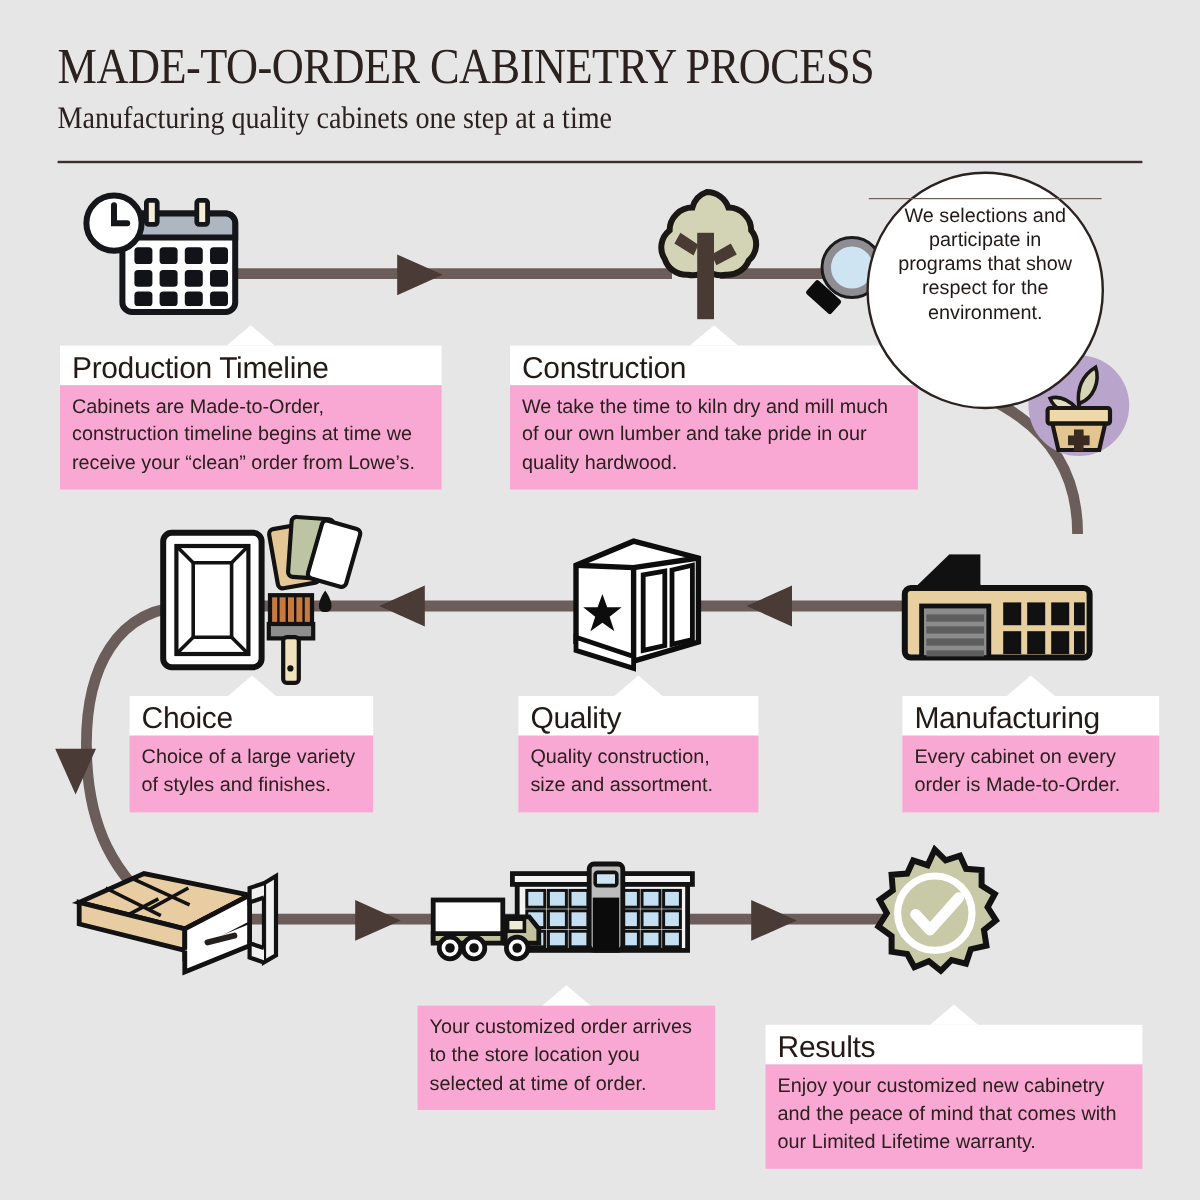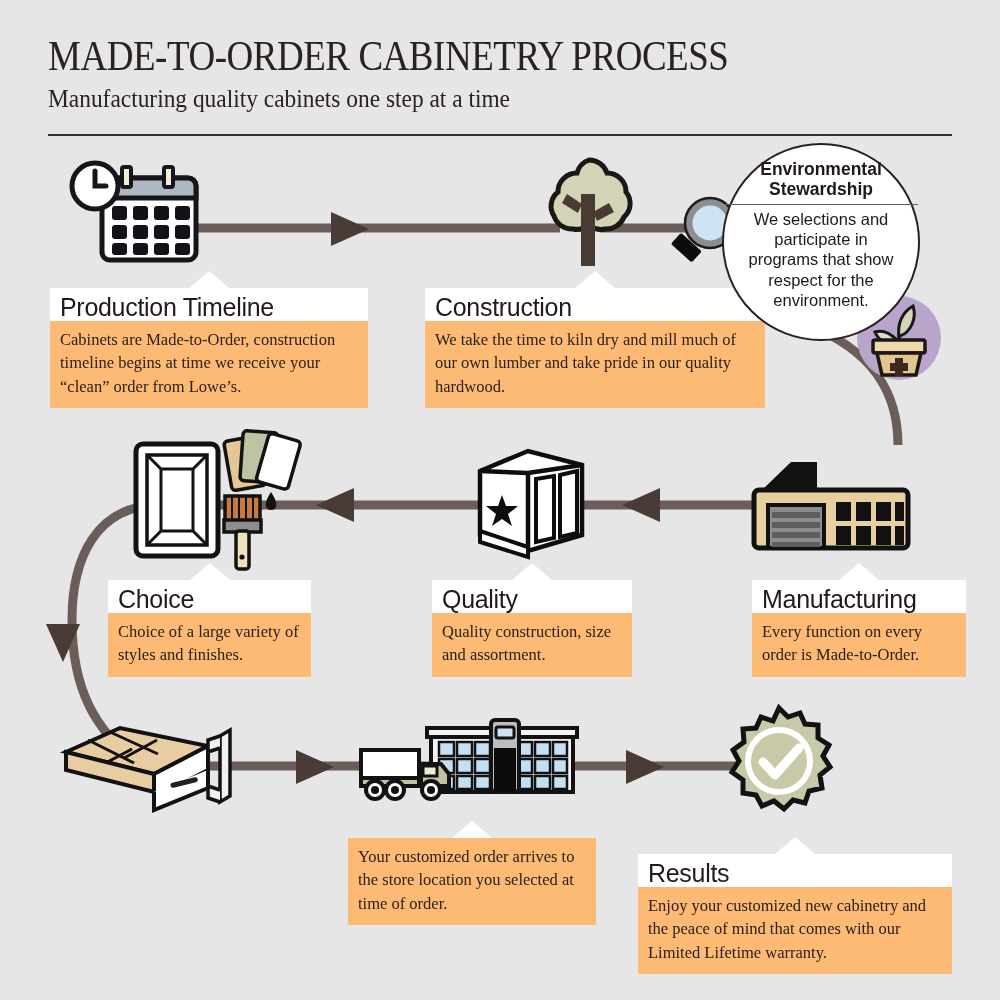--- a/index.html
+++ b/index.html
@@ -54,26 +54,25 @@
     background:#ffffff;
     color:#231a18;
     font-size:25px;
     font-weight:400;
     letter-spacing:-0.3px;
     padding:5px 10px 0 10px;
     line-height:1.12;
     white-space:nowrap;
   }
   .card .body{
-    background:#fdba74;
+    background:#f9a8d4;
     color:#2a201e;
     font-size:16.5px;
     line-height:1.42;
     padding:7px 10px 10px 10px;
-    font-family:Liberation Serif, serif;
   }
 
   
   .bubble{
     position:absolute;left:722px;top:143px;width:198px;height:198px;
     border-radius:50%;
     background:#ffffff;
     border:2px solid #2b2220;
     box-sizing:border-box;
     z-index:6;
@@ -289,41 +288,40 @@
     <circle cx="76" cy="78" r="4" fill="#121212"></circle>
   </svg>
 
   <svg class="icon" style="left:722px;top:704px;" width="114" height="114" viewBox="0 0 114 114">
     <path d="M57 4 l9 9 l12 -4 l5 11 l13 1 l0 13 l11 7 l-6 11 l7 11 l-10 8 l2 13 l-13 3 l-4 12 l-12 -3 l-9 9 l-10 -8 l-12 5 l-6 -11 l-13 -2 l0 -13 l-11 -8 l7 -11 l-6 -11 l11 -8 l-1 -13 l13 -1 l5 -11 l12 4 z" fill="#c8c9a7" stroke="#121212" stroke-width="5"></path>
     <circle cx="57" cy="57" r="31" fill="none" stroke="#ffffff" stroke-width="6"></circle>
     <path d="M41 58 l12 13 l24 -27" fill="none" stroke="#ffffff" stroke-width="9" stroke-linecap="round" stroke-linejoin="round"></path>
   </svg>
 
   <div class="bubble">
-    <div class="btitle">Environmental Stewardship</div>
     <div class="bdiv"></div>
     <div class="btxt">We selections and participate in programs that show respect for the environment.</div>
   </div>
 
   <div class="card" style="left:50px;top:288px;width:318px;">
     <div class="notch"></div>
     <div class="ttl">Production Timeline</div>
     <div class="body">Cabinets are Made-to-Order, construction timeline begins at time we receive your “clean” order  from Lowe’s.</div>
   </div>
 
   <div class="card" style="left:425px;top:288px;width:340px;">
     <div class="notch"></div>
     <div class="ttl">Construction</div>
     <div class="body">We take the time to kiln dry and mill much of our own lumber and take pride in our quality hardwood.</div>
   </div>
 
   <div class="card" style="left:752px;top:580px;width:214px;">
     <div class="notch"></div>
     <div class="ttl">Manufacturing</div>
-    <div class="body">Every function on every order is Made-to-Order.</div>
+    <div class="body">Every cabinet on every order is Made-to-Order.</div>
   </div>
 
   <div class="card" style="left:432px;top:580px;width:200px;">
     <div class="notch"></div>
     <div class="ttl">Quality</div>
     <div class="body">Quality construction, size and assortment.</div>
   </div>
 
   <div class="card" style="left:108px;top:580px;width:203px;">
     <div class="notch"></div>

